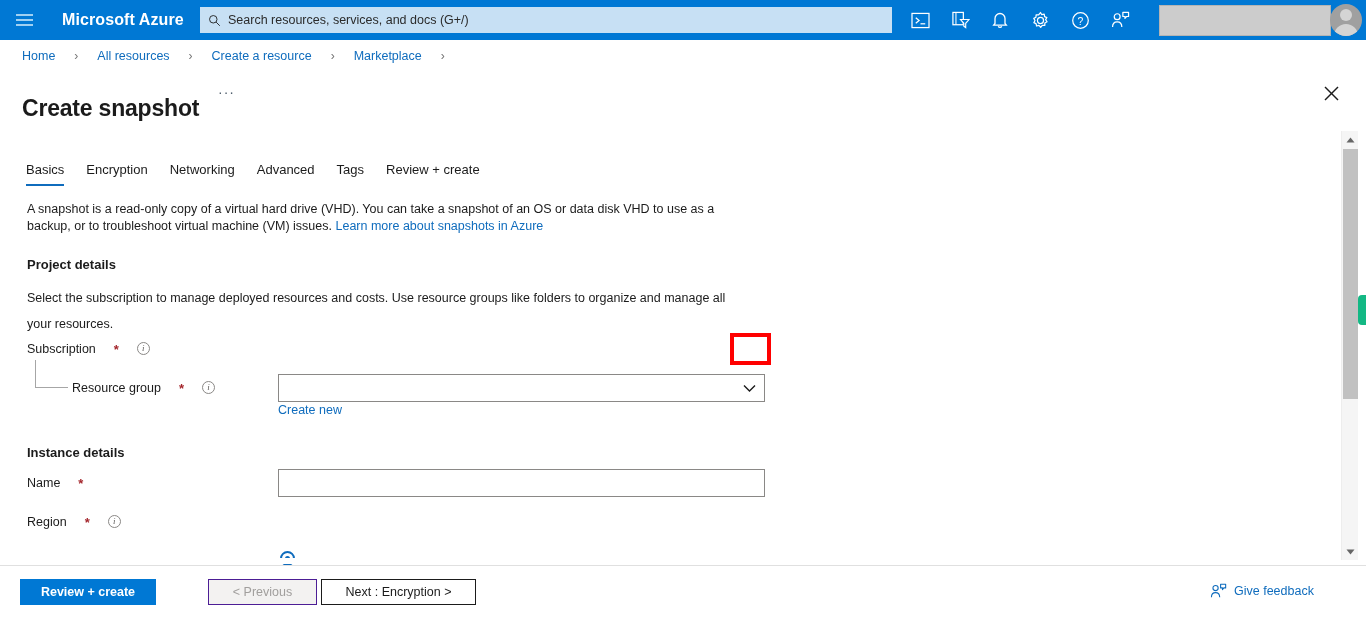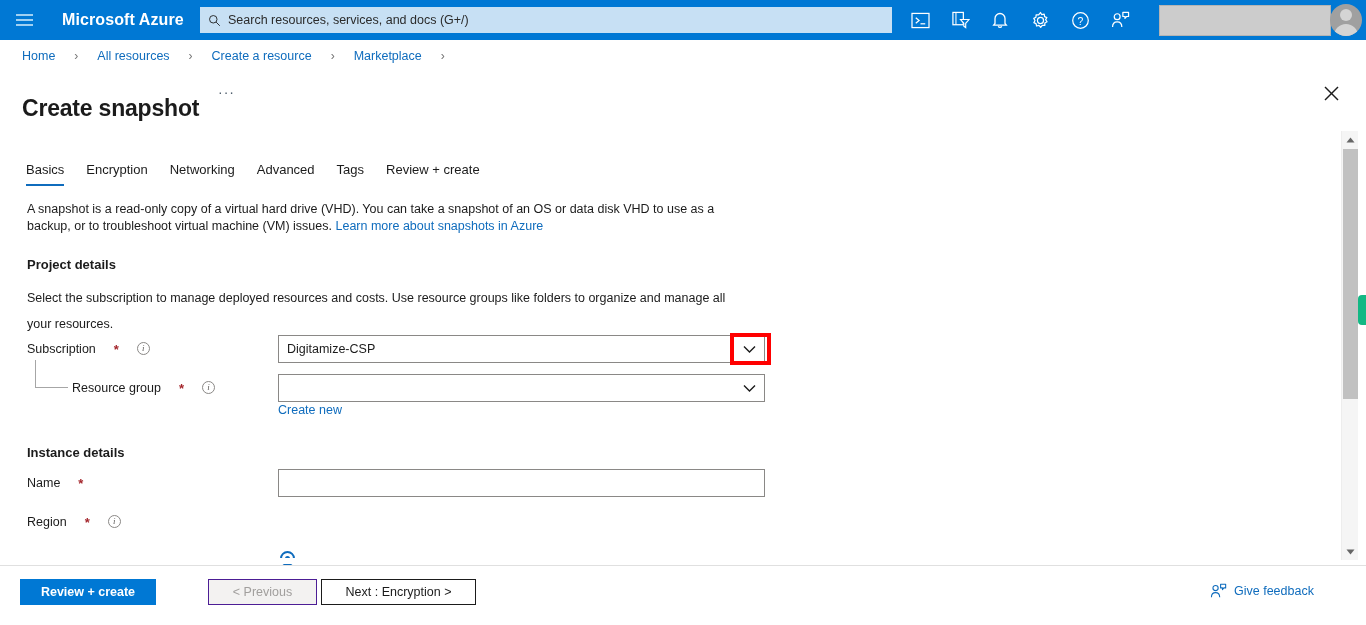--- a/index.html
+++ b/index.html
@@ -339,28 +339,20 @@
   </div>
 
   <div class="section-head" style="top:257px; left:27px;">Project details</div>
   <div class="section-sub" style="top:285px; left:27px; width:725px;">Select the subscription to manage deployed resources and costs. Use resource groups like folders to organize and manage all your resources.</div>
 
   <div class="flabel" style="top:342px; left:27px;">
     <span>Subscription</span>
     <span class="req">*</span>
     <span class="infoicon">i</span>
   </div>
-  <div class="fcontrol" style="top:335px; left:278px; width:487px;">
-    <span class="val">Digitamize-CSP</span>
-    <span class="chev">
-      <svg width="13" height="9" viewBox="0 0 13 9">
-          <polyline points="1,1.5 6.5,7 12,1.5" fill="none" stroke="#1b1b1b" stroke-width="1.4"></polyline>
-        </svg>
-    </span>
-  </div>
   <div class="redbox" style="top:333px; left:730px; width:41px; height:32px;"></div>
 
   <div class="treeline" style="top:360px; left:35px; width:33px; height:28px;"></div>
 
   <div class="flabel" style="top:381px; left:72px;">
     <span>Resource group</span>
     <span class="req">*</span>
     <span class="infoicon">i</span>
   </div>
   <div class="fcontrol" style="top:374px; left:278px; width:487px;">

